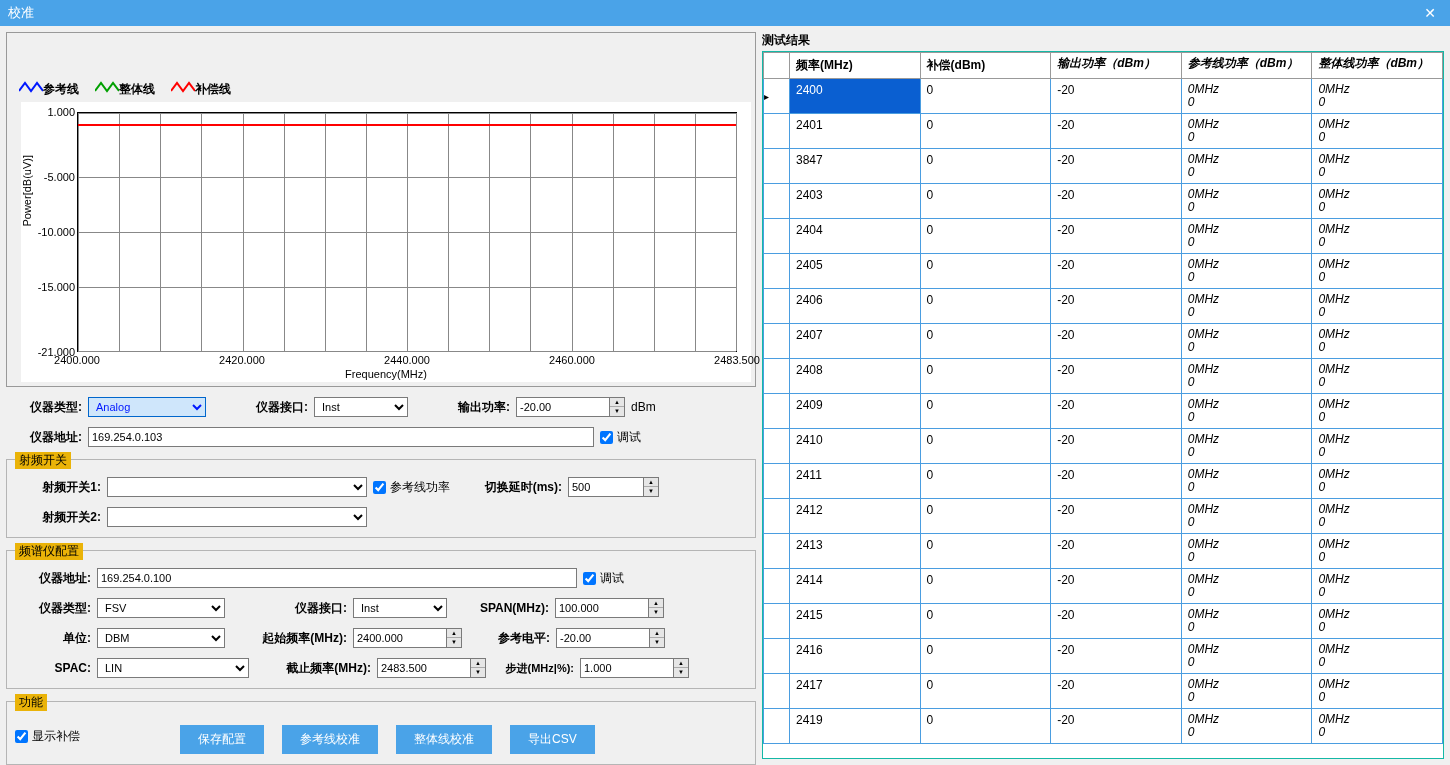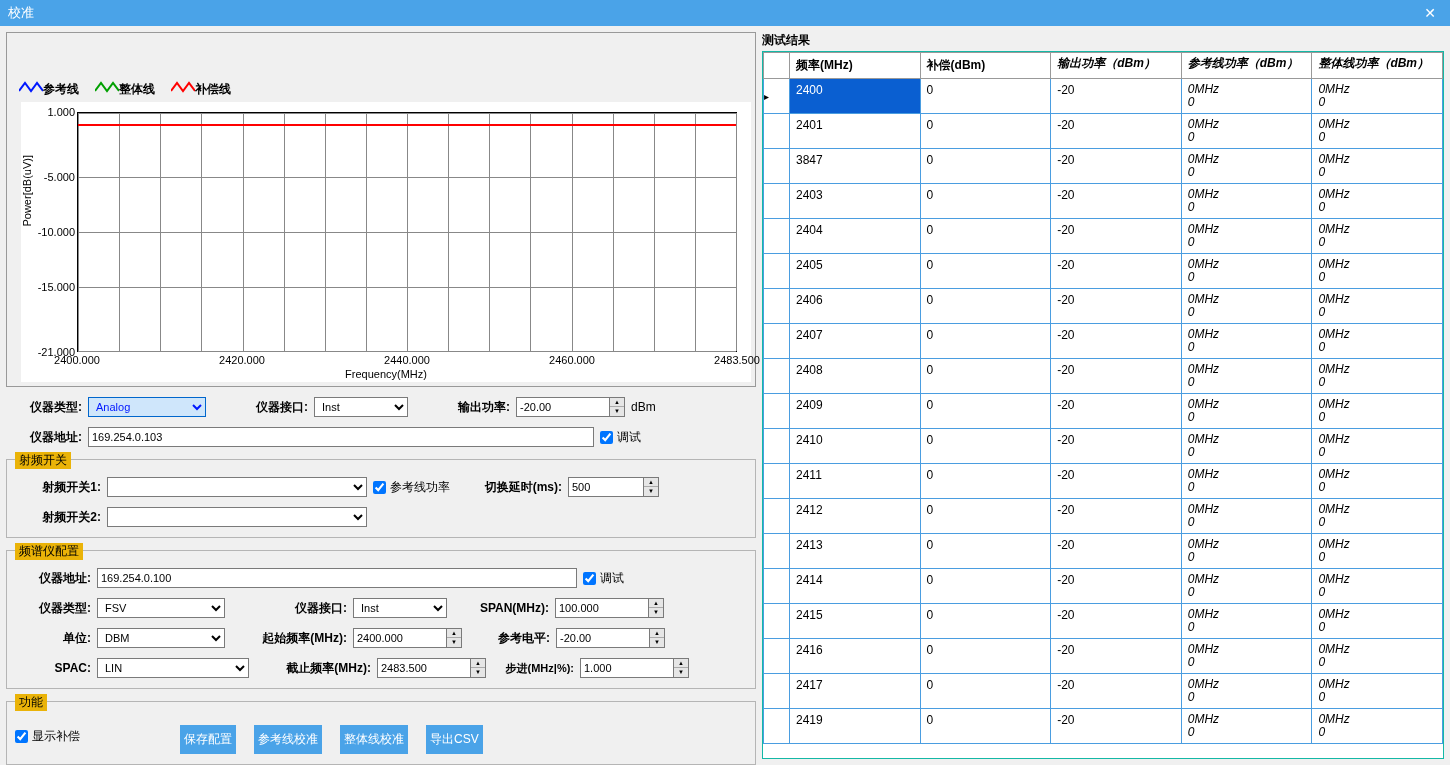--- a/index.html
+++ b/index.html
@@ -28,21 +28,21 @@
 select, input[type=text] { border: 1px solid #7a7a7a; font-size: 11px; padding: 1px 3px; height: 20px; background: #fff; }
 .sel-small { width: 118px; }
 .sel-mid { width: 94px; }
 .txt-num { width: 94px; }
 .spinner { display: inline-flex; }
 .spin-btns { display: inline-flex; flex-direction: column; border: 1px solid #7a7a7a; border-left: none; }
 .spin-btns span { font-size: 6px; height: 9px; line-height: 8px; width: 14px; text-align: center; cursor: pointer; background: #e6e6e6; }
 .spin-btns span:first-child { border-bottom: 1px solid #aaa; }
 .grp { border: 1px solid #b5b5b5; margin-top: 12px; padding: 6px 8px 10px; background: #f0f0f0; }
 .grp-title { position: relative; top: -14px; background: #eab308; display: inline-block; padding: 0 4px; font-size: 12px; }
-.btn { background: #4aa3e8; color: #fff; border: none; padding: 6px 4px; font-size: 12px; cursor: pointer; font-family: inherit; }
+.btn { background: #4aa3e8; color: #fff; border: none; padding: 6px 18px; font-size: 12px; cursor: pointer; font-family: inherit; }
 .btn-row { display: flex; gap: 18px; margin-top: 6px; padding-left: 170px; }
 .results-label { font-weight: bold; margin-bottom: 2px; }
 .table-wrap { flex: 1; border: 1px solid #14b8a6; background: #fff; overflow: hidden; position: relative; }
 .table-scroll { position: absolute; inset: 0; overflow-y: scroll; overflow-x: hidden; }
 .tbl { width: 100%; border-collapse: collapse; table-layout: fixed; }
 .tbl th, .tbl td { border: 1px solid #4a9de0; font-size: 12px; text-align: left; vertical-align: top; }
 .tbl th { background: #fff; font-weight: bold; padding: 4px 6px; position: sticky; top: 0; border-color: #999; }
 .tbl td { padding: 4px 6px; }
 .rowh { padding: 0 !important; width: 26px; text-align: center; vertical-align: middle !important; }
 .rowh.sel::before { content: "▸"; color: #000; font-size: 10px; }

